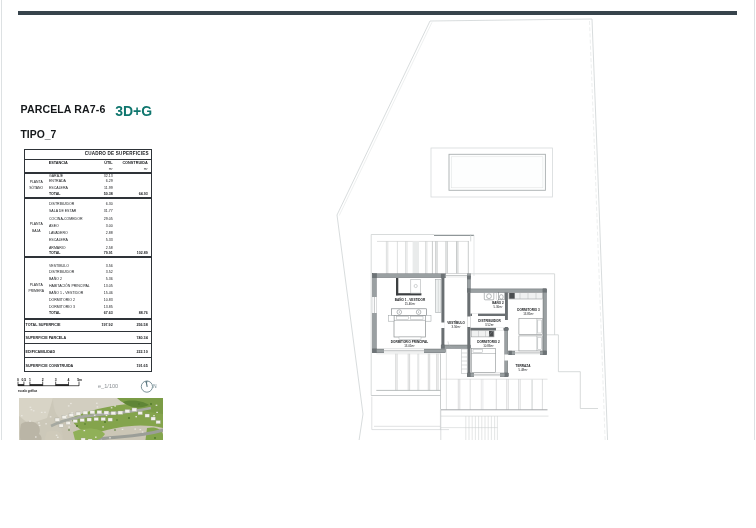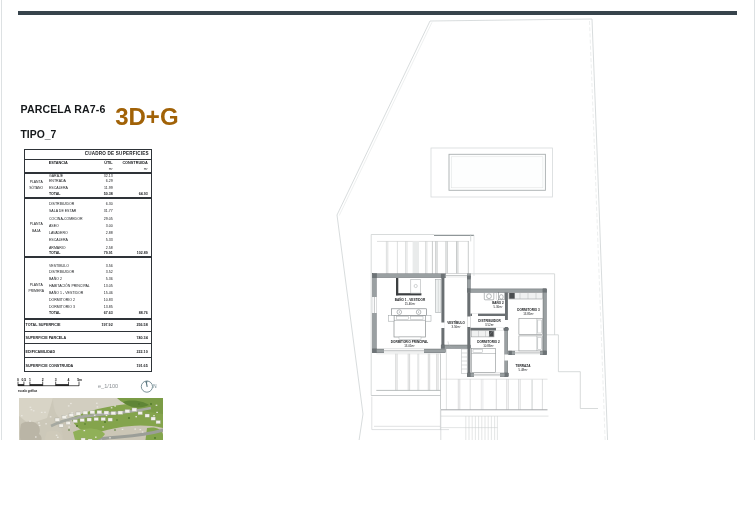--- a/index.html
+++ b/index.html
@@ -12,21 +12,21 @@
 <div id="page">
 
   <div class="abs" style="left:1px;top:0;width:1px;height:528px;background:#dde1e3"></div>
 
   <div class="abs" style="left:754px;top:0;width:1px;height:528px;background:#dde1e3"></div>
 
   <div class="abs" style="left:17.8px;top:10.8px;width:719px;height:3.9px;background:#37444c"></div>
 
   <div class="abs" style="left:20.5px;top:102.6px;font-size:10.6px;font-weight:700;letter-spacing:0.1px;color:#15181b">PARCELA RA7-6</div>
 
-  <div class="abs" style="left:115.2px;top:102.8px;font-size:24px;font-weight:700;color:#a16207">3D+G</div>
+  <div class="abs" style="left:115.2px;top:102.8px;font-size:14px;font-weight:700;color:#0f766e">3D+G</div>
 
   <div class="abs" style="left:20.5px;top:128.8px;font-size:10.4px;font-weight:700;color:#15181b">TIPO_7</div>
 
   <div class="abs" style="left:23.7px;top:149.3px;width:128.1px;height:222px;color:#17191c">
 <div style="position:absolute;left:0;top:0.0px;width:128.1px;height:1.0px;background:#2e3338"></div>
 <div style="position:absolute;left:0;top:9.8px;width:128.1px;height:0.8px;background:#2e3338"></div>
 <div style="position:absolute;left:0;top:23.2px;width:128.1px;height:1.6px;background:#2e3338"></div>
 <div style="position:absolute;left:0;top:48.0px;width:128.1px;height:1.3px;background:#2e3338"></div>
 <div style="position:absolute;left:0;top:107.0px;width:128.1px;height:1.3px;background:#2e3338"></div>
 <div style="position:absolute;left:0;top:169.2px;width:128.1px;height:1.3px;background:#2e3338"></div>

